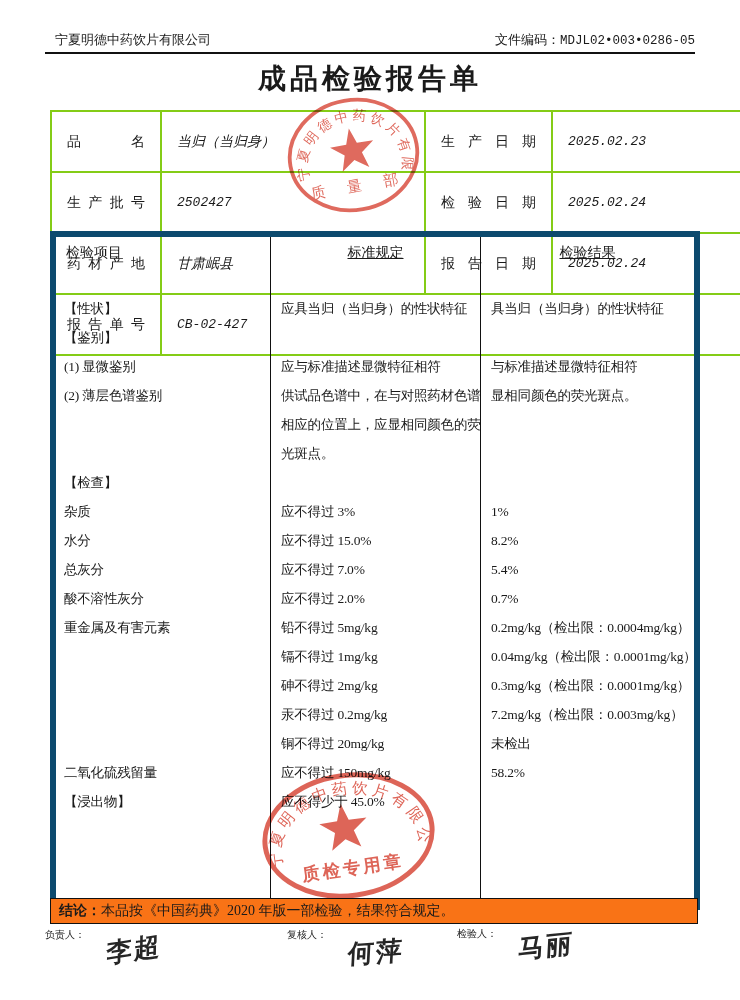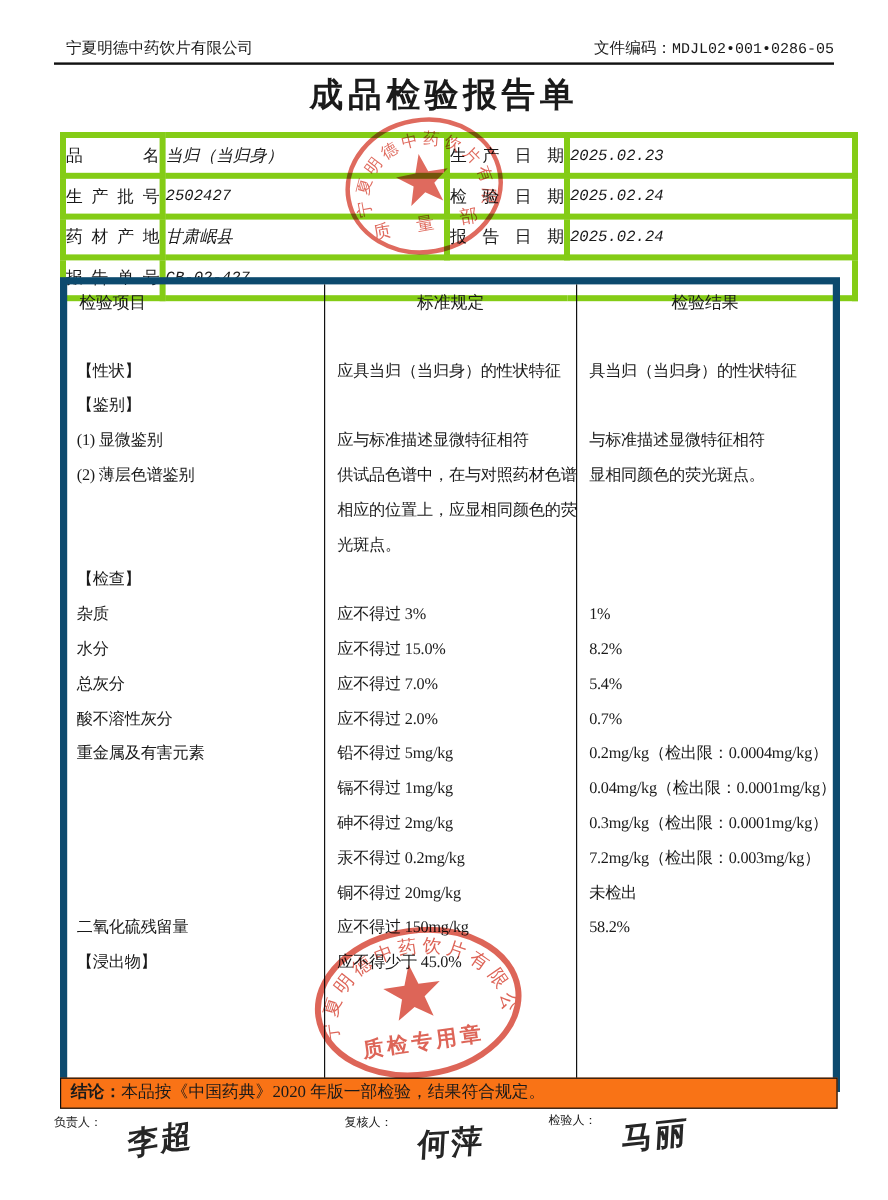--- a/index.html
+++ b/index.html
@@ -18,36 +18,36 @@
   
   .title{
     position:absolute;left:0;top:60px;width:100%;text-align:center;
     font-size:28px;font-weight:700;letter-spacing:4px;
   }
   
   table.info-table{
     position:absolute;left:50px;top:110px;width:640px;
     border-collapse:collapse;table-layout:fixed;font-size:14px;
   }
-  table.info-table td{border:5px solid #84cc16;height:29px;padding:0;vertical-align:middle;}
+  table.info-table td{border:2px solid #84cc16;height:29px;padding:15px;vertical-align:middle;}
   td.ilabel{padding:0 14px;text-align:justify;text-align-last:justify;}
   td.ivalue{padding-left:11px;font-style:italic;}
   td.mono{font-family:"Liberation Mono","DejaVu Sans Mono",monospace;font-size:13px;}
   
   .main-table{
     position:absolute;left:50px;top:231px;width:638px;height:667px;
     border:6px solid #0c4a6e;display:flex;box-sizing:content-box;background:transparent;
   }
   .mcol{height:100%;box-sizing:border-box;}
   .mcol-item{width:215px;border-right:1px solid #111;}
   .mcol-standard{width:210px;border-right:1px solid #111;}
   .mcol-result{width:213px;}
   .col-header{height:57px;padding-top:7px;font-size:14px;box-sizing:border-box;}
   .mcol-item .col-header{padding-left:10px;}
-  .mcol-standard .col-header,.mcol-result .col-header{text-align:center;}
+  .mcol-standard .col-header,.mcol-result .col-header{text-align:center;text-decoration:underline;}
   .tline{
     height:29px;line-height:29px;font-size:13.5px;white-space:nowrap;
     overflow:visible;padding-left:10px;letter-spacing:-0.2px;
   }
   .mcol-item .tline{padding-left:8px;}
   
   .conclusion{
     position:absolute;left:50px;top:898px;width:638px;height:24px;
     border:1px solid #111;line-height:24px;font-size:14px;padding-left:8px;
     box-sizing:content-box;background:#f97316;
@@ -64,21 +64,21 @@
   .stamp-top{left:286px;top:96px;width:135px;height:118px;}
   .stamp-bottom{left:261px;top:772px;width:175px;height:127px;}
 </style>
 </head>
 <body>
 
 <div class="page">
 
   <div class="doc-header">
     <span class="company">宁夏明德中药饮片有限公司</span>
-    <span class="doc-code"><span class="lbl">文件编码：</span><span>MDJL02•001•0286-05</span></span>
+    <span class="doc-code"><span class="lbl">文件编码：</span><span>MDJL02•003•0286-05</span></span>
   </div>
 
   <div class="title">成品检验报告单</div>
 
   <table class="info-table">
     <tbody>
         <tr>
       <td class="ilabel" style="width:78px">品名</td>
       <td class="ivalue" style="width:232px">当归（当归身）</td>
       <td class="ilabel" style="width:95px">生产日期</td>

